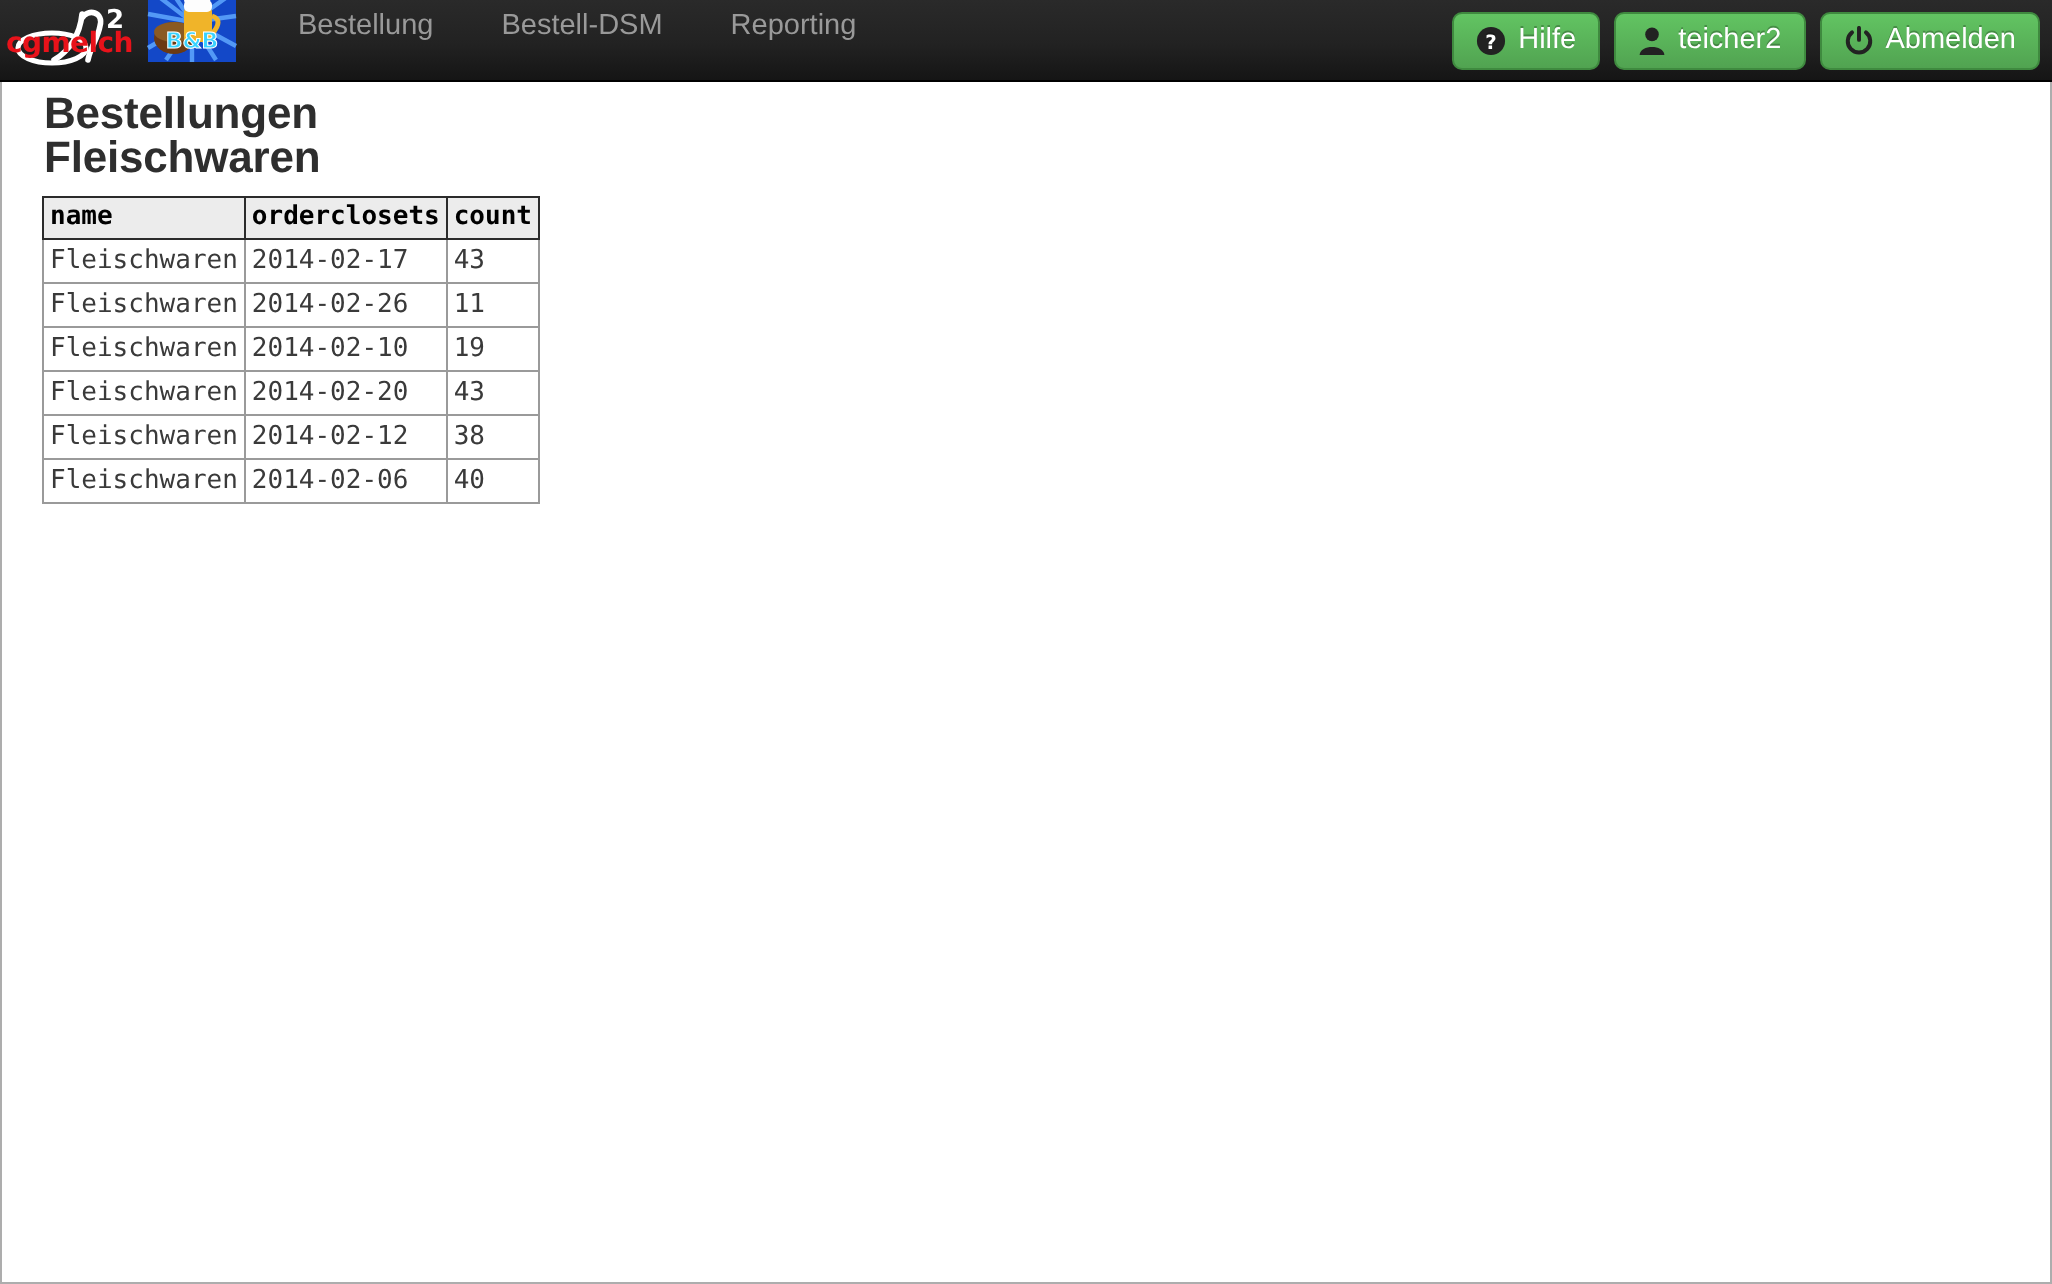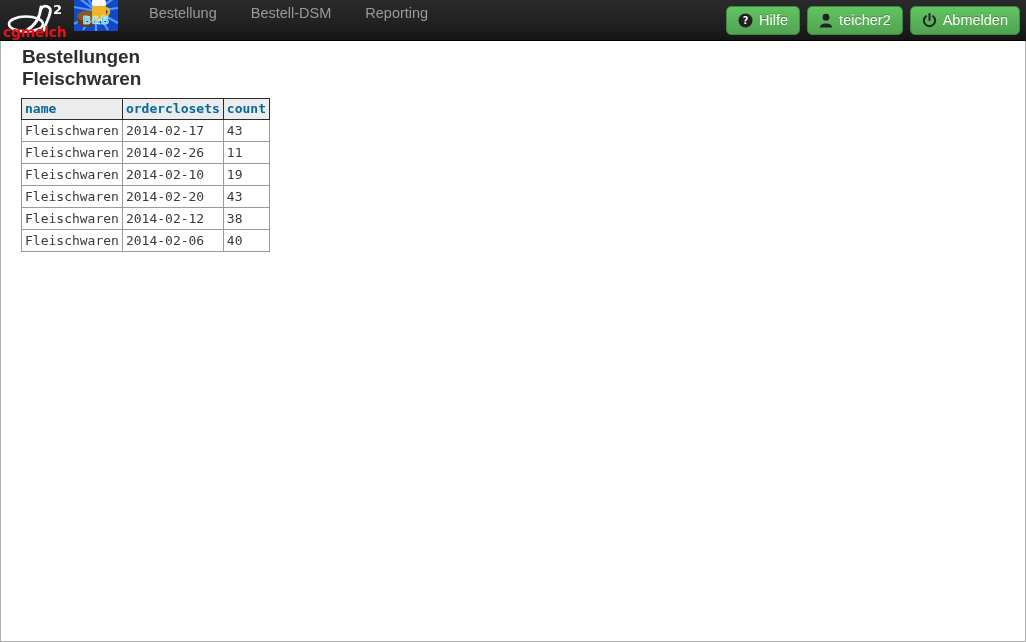--- a/index.html
+++ b/index.html
@@ -32,21 +32,21 @@
     position: relative;
     width: 72px;
     height: 41px;
     flex: 0 0 auto;
     overflow: hidden;
   }
   .brand-logo svg { display:block; position:absolute; top:0; left:0; }
   .brand-logo-text {
     position: absolute;
     left: 3px;
-    bottom: 2px;
+    bottom: 12px;
     color: #e8121a;
     font-family: "DejaVu Sans", sans-serif;
     font-weight: bold;
     font-size: 14px;
     letter-spacing: -0.3px;
     line-height: 14px;
   }
 
   .brand-icon {
     flex: 0 0 auto;
@@ -110,41 +110,41 @@
     border-left: 1px solid #adadad;
     border-right: 1px solid #adadad;
     border-bottom: 1px solid #adadad;
     background: #ffffff;
     padding: 5px 0 0 20px;
   }
 
   .page-title {
     font-family: "Liberation Sans", sans-serif;
     font-weight: bold;
-    font-size: 19px;
+    font-size: 22px;
     line-height: 22px;
     color: #2e2e2e;
     width: 160px;
     margin: 0 0 8px 1px;
     letter-spacing: -0.1px;
   }
 
   table.data-table {
     border-collapse: collapse;
     border: 1px solid #2b2b2b;
     font-family: "DejaVu Sans Mono", "Liberation Mono", monospace;
     font-size: 13px;
     background: #ffffff;
   }
   table.data-table th {
     background: #ececec;
     border: 1px solid #2b2b2b;
     font-weight: bold;
     text-align: left;
-    color: #0369a1;
+    color: #000000;
     padding: 2px 3px;
     white-space: nowrap;
     line-height: 16px;
   }
   table.data-table td {
     border: 1px solid #9a9a9a;
     padding: 2px 3px;
     color: #3a3a3a;
     white-space: nowrap;
     line-height: 17px;

